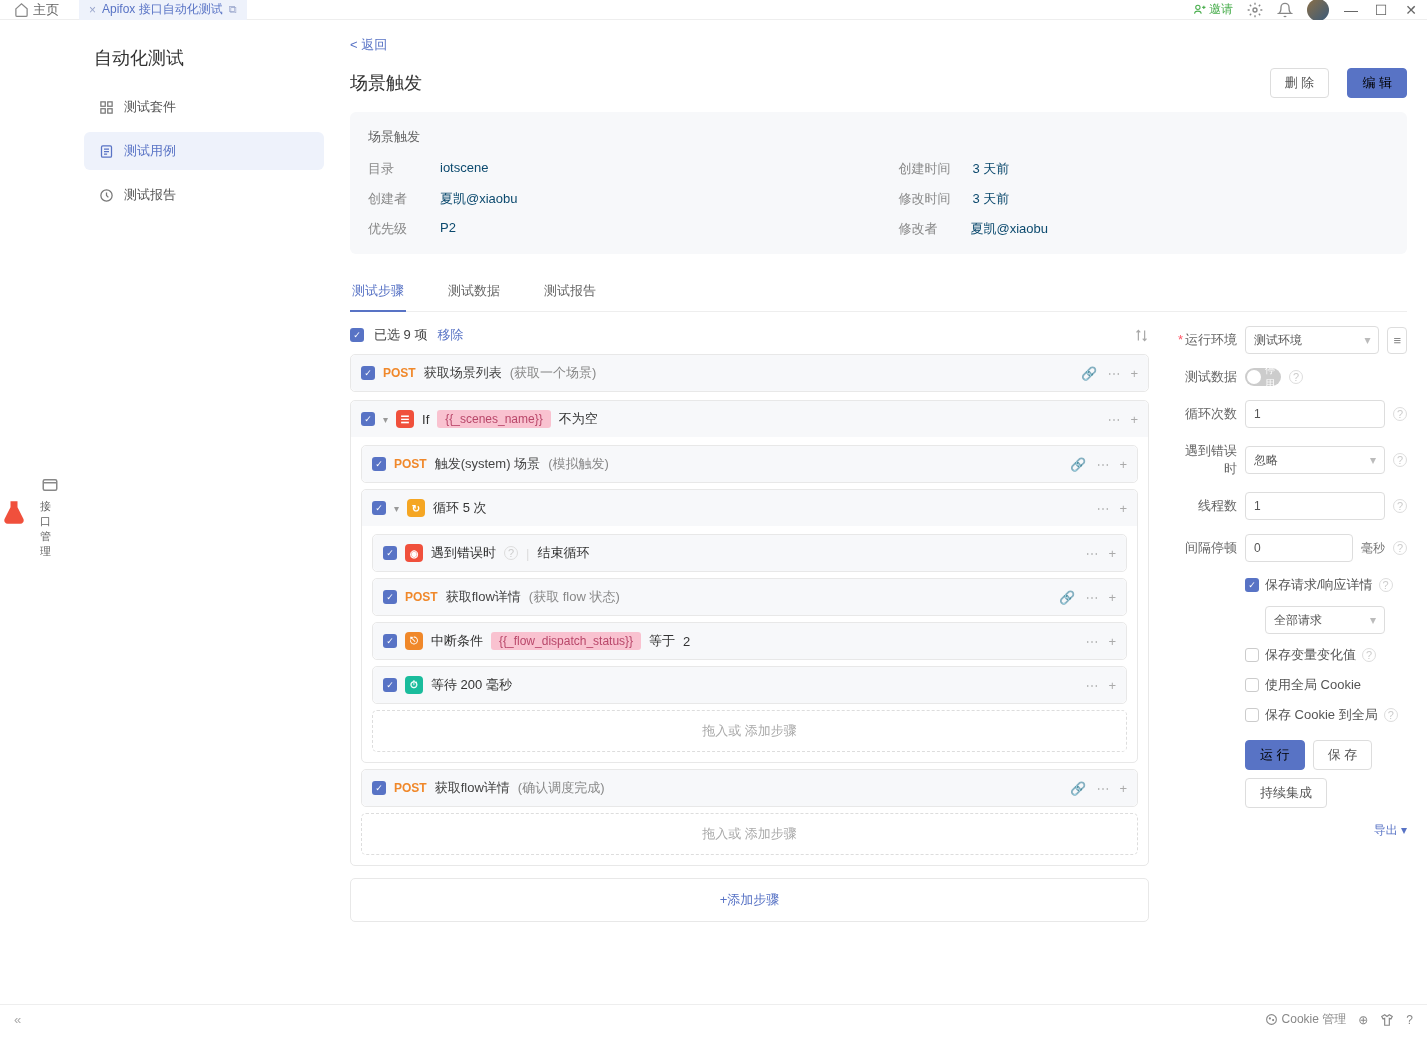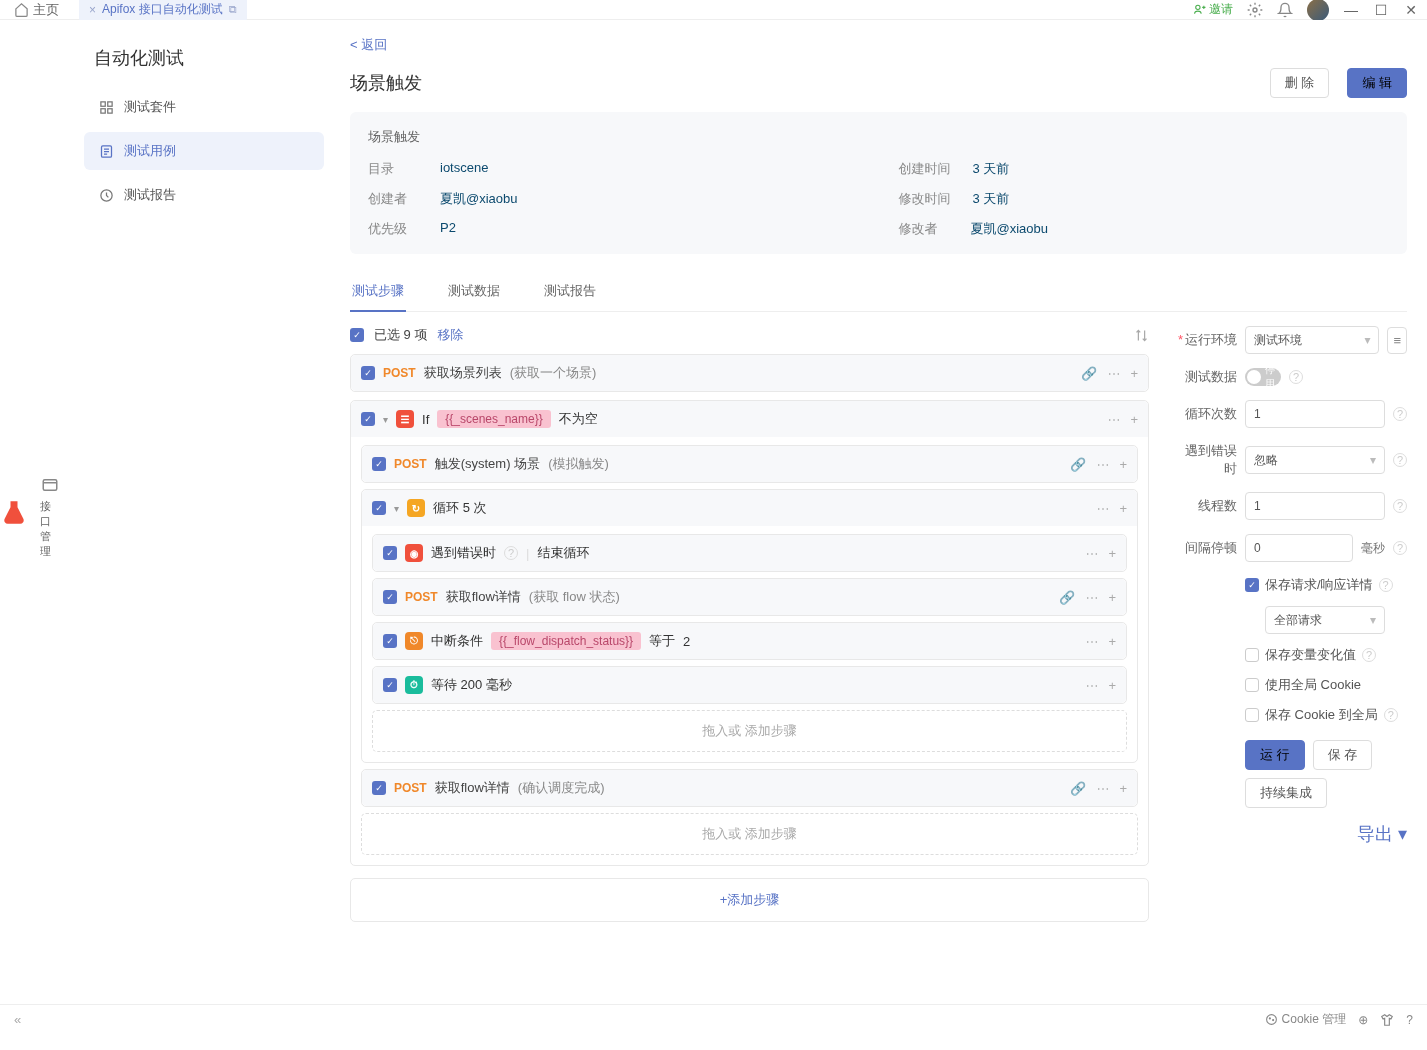--- a/index.html
+++ b/index.html
@@ -90,21 +90,21 @@
 .run-input { flex: 1; border: 1px solid #ddd; border-radius: 4px; padding: 4px 8px; font-size: 12px; color: #555; height: 28px; display: flex; align-items: center; justify-content: space-between; cursor: pointer; }
 .run-input input { border: none; outline: none; width: 100%; font-size: 12px; color: #555; }
 .help-icon { color: #ccc; font-size: 11px; border: 1px solid #ddd; border-radius: 50%; width: 14px; height: 14px; display: inline-flex; align-items: center; justify-content: center; flex-shrink: 0; }
 .toggle-off { width: 36px; height: 18px; background: #ccc; border-radius: 9px; position: relative; cursor: pointer; display: flex; align-items: center; padding: 0 3px; }
 .toggle-off::after { content: ''; width: 14px; height: 14px; background: #fff; border-radius: 50%; position: absolute; left: 2px; }
 .toggle-text { font-size: 10px; color: #fff; margin-left: 17px; }
 .unit-text { font-size: 12px; color: #777; }
 .chk-row { display: flex; align-items: center; gap: 6px; margin-bottom: 12px; padding-left: 70px; font-size: 13px; color: #555; }
 .chk-empty { width: 14px; height: 14px; border: 1px solid #ccc; border-radius: 3px; cursor: pointer; flex-shrink: 0; }
 .run-btns { display: flex; gap: 8px; margin-top: 16px; padding-left: 70px; flex-wrap: wrap; }
-.export-link { color: #5873c5; text-align: right; margin-top: 14px; font-size: 18px; cursor: pointer; }
+.export-link { color: #5873c5; text-align: right; margin-top: 14px; font-size: 12px; cursor: pointer; }
 
 .footer { height: 30px; border-top: 1px solid #eee; display: flex; align-items: center; padding: 0 14px; background: #fff; }
 .collapse-i { color: #aaa; cursor: pointer; }
 .footer-right { margin-left: auto; display: flex; align-items: center; gap: 12px; color: #888; font-size: 12px; }
 .cookie-mgr { display: flex; align-items: center; gap: 4px; cursor: pointer; }
 .ftr-icon { cursor: pointer; }
 
 svg { display: block; }
 </style>
 </head>

